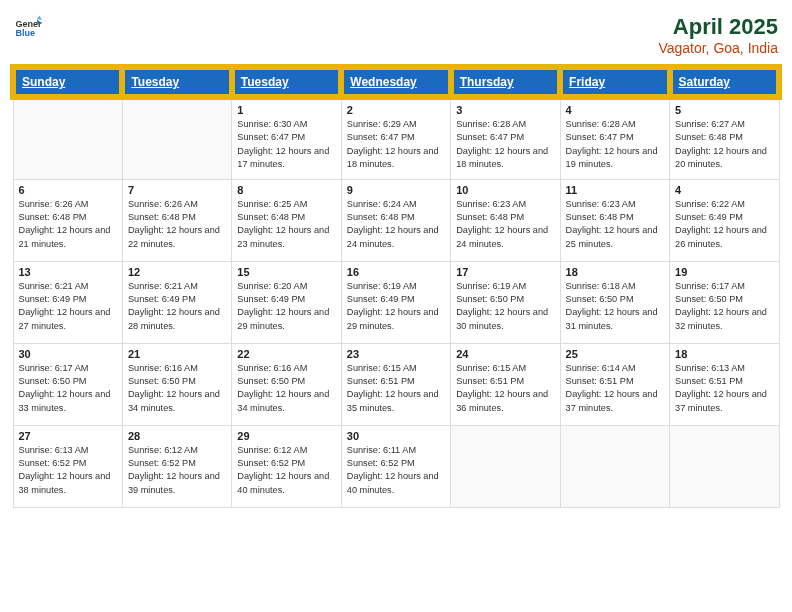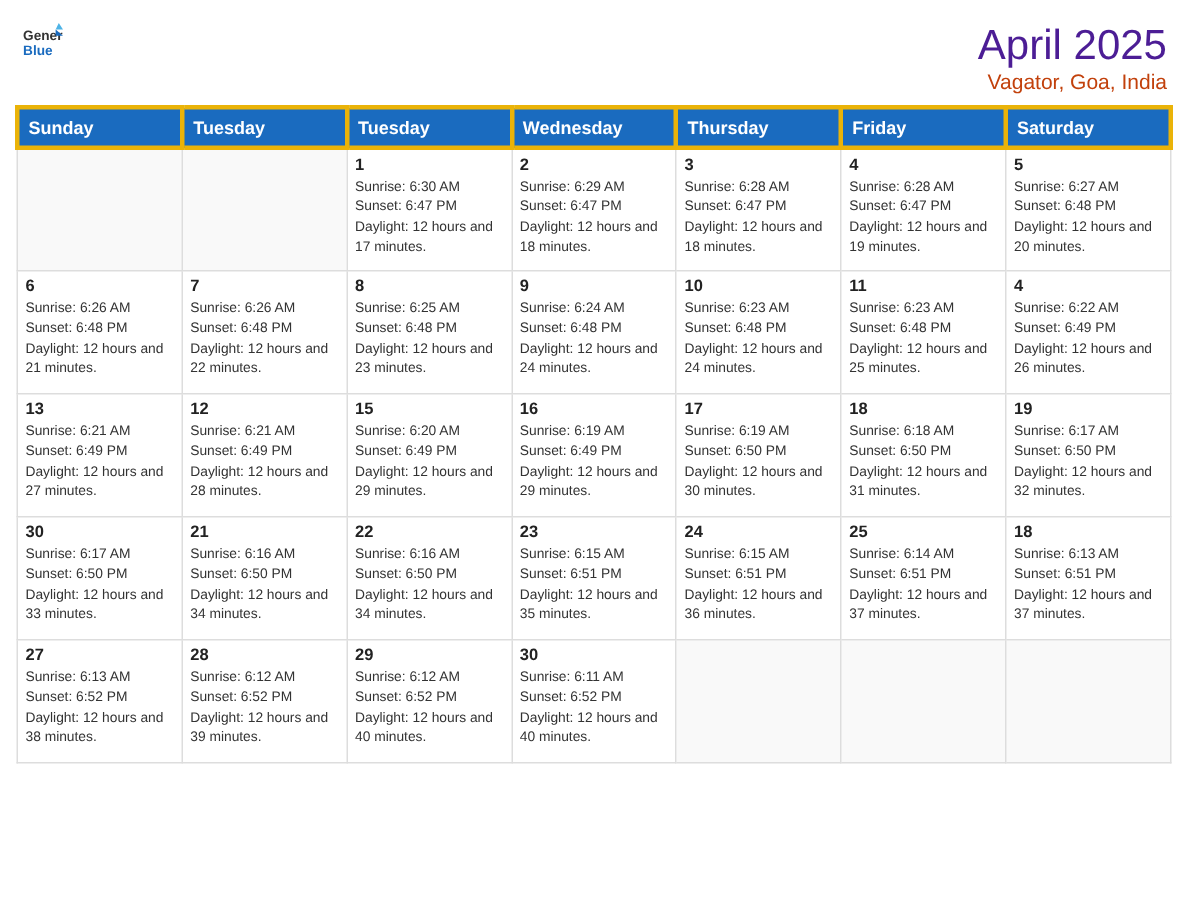--- a/index.html
+++ b/index.html
@@ -31,41 +31,42 @@
       gap: 2px;
     }
     .logo-icon {
       width: 28px;
       height: 28px;
     }
     .title-block {
       text-align: right;
     }
     .month-title {
-      font-size: 28px;
-      font-weight: normal;
-      color: #4c1d95;
+      font-size: 22px;
+      font-weight: bold;
+      color: #14532d;
     }
     .location {
       font-size: 14px;
       color: #c2410c;
     }
     table {
       width: 100%;
       border-collapse: collapse;
       table-layout: fixed;
     }
     .day-header {
       background: #1a6bbf;
       color: #fff;
       text-align: left;
       padding: 5px 6px;
       font-size: 12px;
       font-weight: bold;
-      border: 3px solid #eab308;
+      border: 6px solid #eab308;
+      text-decoration: underline;
     }
     .cell {
       vertical-align: top;
       padding: 4px 5px;
       border: 1px solid #ddd;
       height: 82px;
       font-size: 9.5px;
       color: #333;
       background: #fff;
     }

